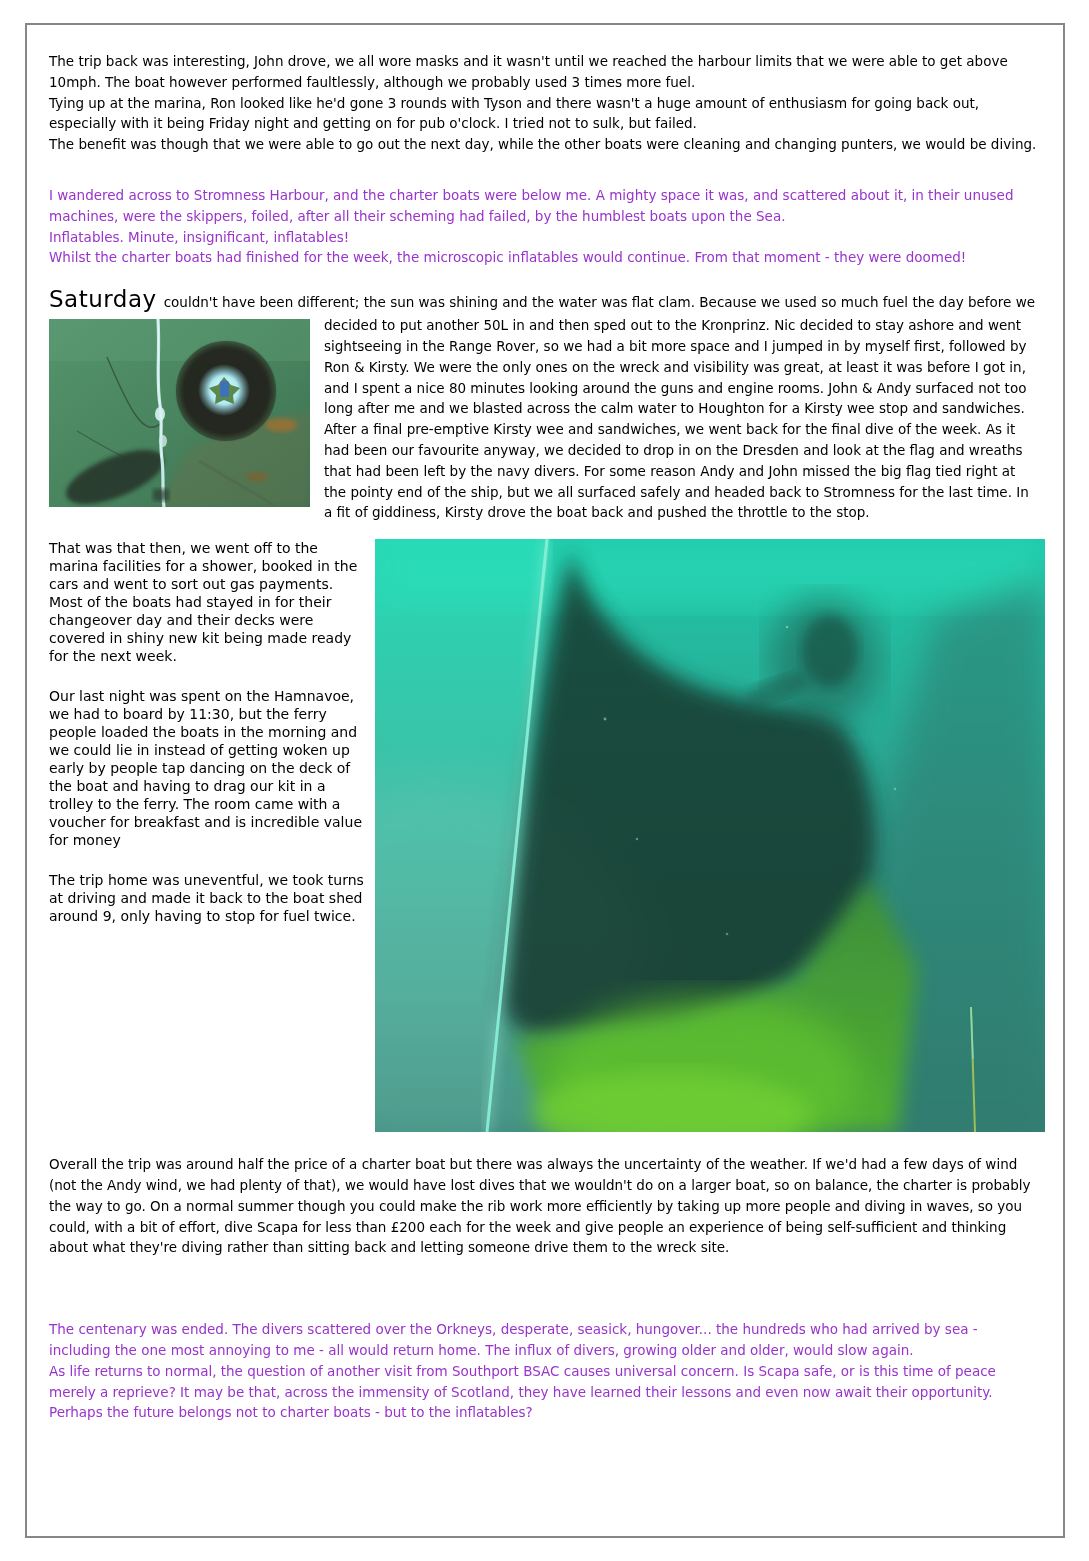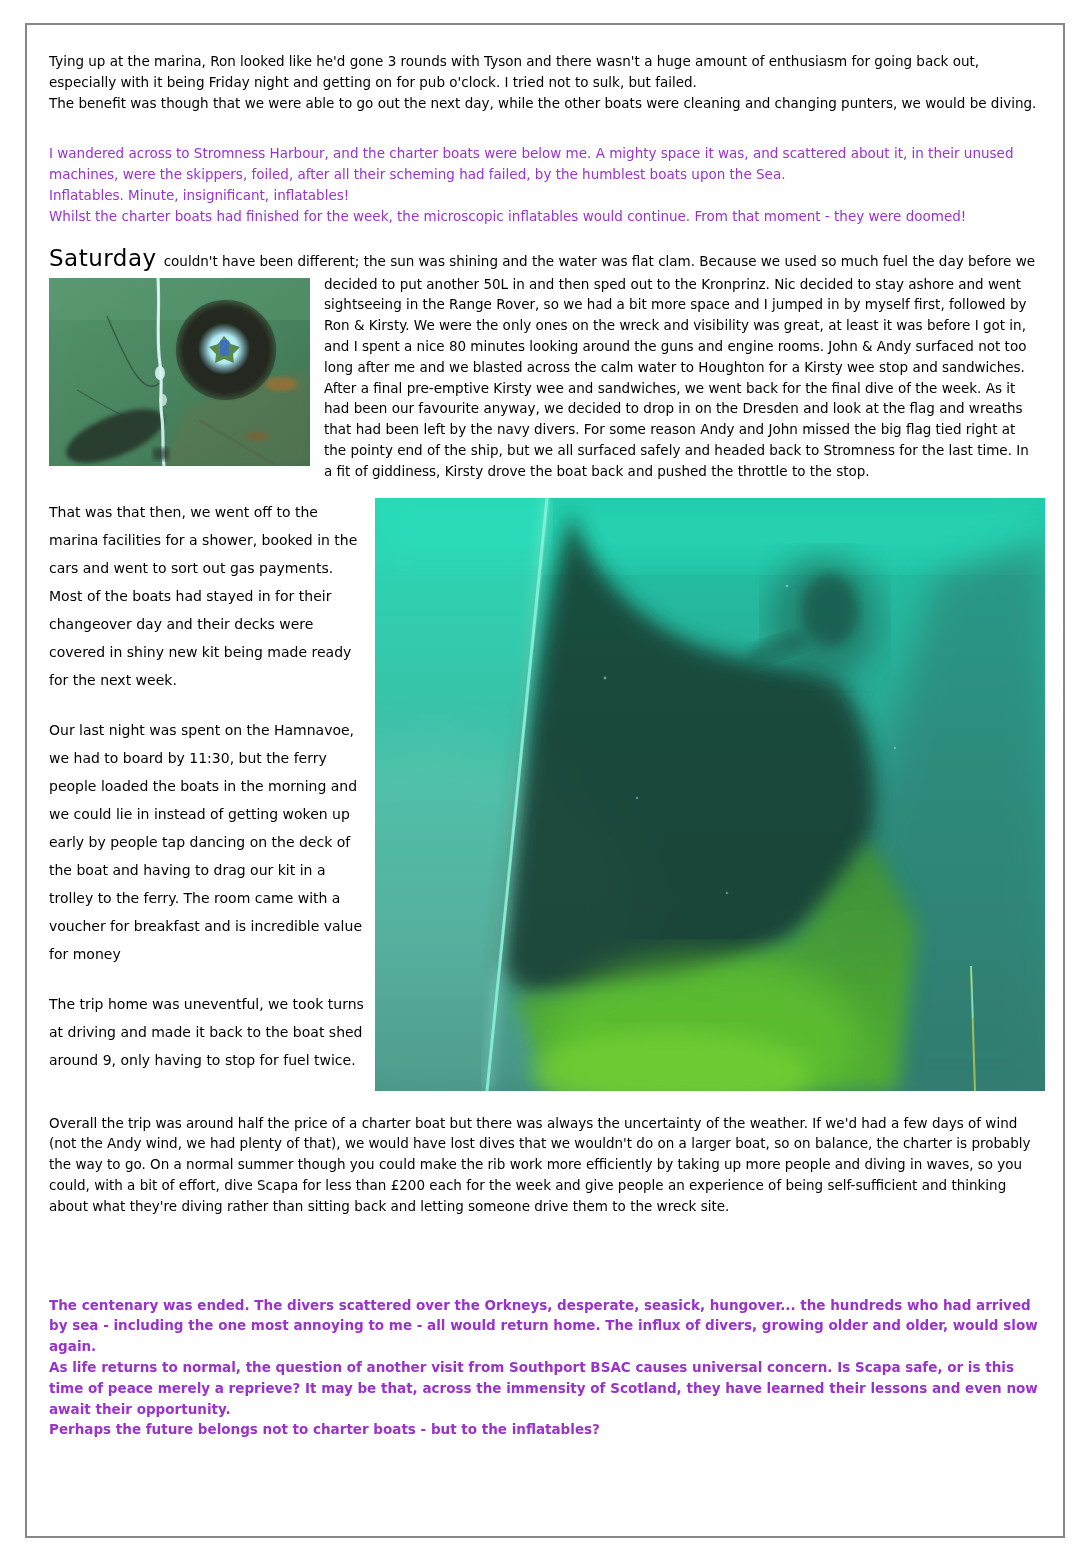--- a/index.html
+++ b/index.html
@@ -8,45 +8,46 @@
     font-family:"DejaVu Sans","Liberation Sans",sans-serif;
     color:#000;
   }
   .page{
     position:absolute;left:25px;top:23px;width:1040px;height:1515px;
     border:2px solid #878787;box-sizing:border-box;
     padding:26px 22px 0 22px;overflow:hidden;background:#fff;
   }
   p{margin:0;}
   .txt{font-size:13.5px;line-height:20.8px;}
-  .coltxt{font-size:14px;line-height:28px;}
+  .coltxt{font-size:14px;line-height:18px;}
   .purple{color:#9933cc;}
   .musing{margin-top:30px;}
   .saturday{margin-top:18px;}
   .sat-lead{font-size:13.5px;line-height:26px;}
   .sat-head{font-size:23px;font-weight:normal;letter-spacing:.5px;margin-right:7px;}
   .photo-small{
     float:left;width:261px;height:188px;margin:4px 14px 8px 0;
     overflow:hidden;background:#47815f;
   }
   .sat-tail{clear:both;margin-top:4px;}
   .columns{display:flex;margin-top:16px;}
   .left-col{width:318px;flex:none;margin-right:8px;}
   .left-col p.gap{margin-top:22px;}
   .photo-large{width:670px;height:593px;flex:none;overflow:hidden;background:#35a38d;}
   .overall{margin-top:22px;}
-  .closing{margin-top:78px;font-weight:bold;}
+  .closing{margin-top:61px;}
   svg{display:block;}
 </style>
 </head>
 <body>
 
 <div class="page">
 
   <div class="txt">
+    <p>The trip back was interesting, John drove, we all wore masks and it wasn't until we reached the harbour limits that we were able to get above 10mph. The boat however performed faultlessly, although we probably used 3 times more fuel.</p>
     <p>Tying up at the marina, Ron looked like he'd gone 3 rounds with Tyson and there wasn't a huge amount of enthusiasm for going back out, especially with it being Friday night and getting on for pub o'clock. I tried not to sulk, but failed.</p>
     <p>The benefit was though that we were able to go out the next day, while the other boats were cleaning and changing punters, we would be diving.</p>
   </div>
 
   <div class="txt purple musing">
     <p>I wandered across to Stromness Harbour, and the charter boats were below me. A mighty space it was, and scattered about it, in their unused machines, were the skippers, foiled, after all their scheming had failed, by the humblest boats upon the Sea.</p>
     <p>Inflatables. Minute, insignificant, inflatables!</p>
     <p>Whilst the charter boats had finished for the week, the microscopic inflatables would continue. From that moment - they were doomed!</p>
   </div>
 

